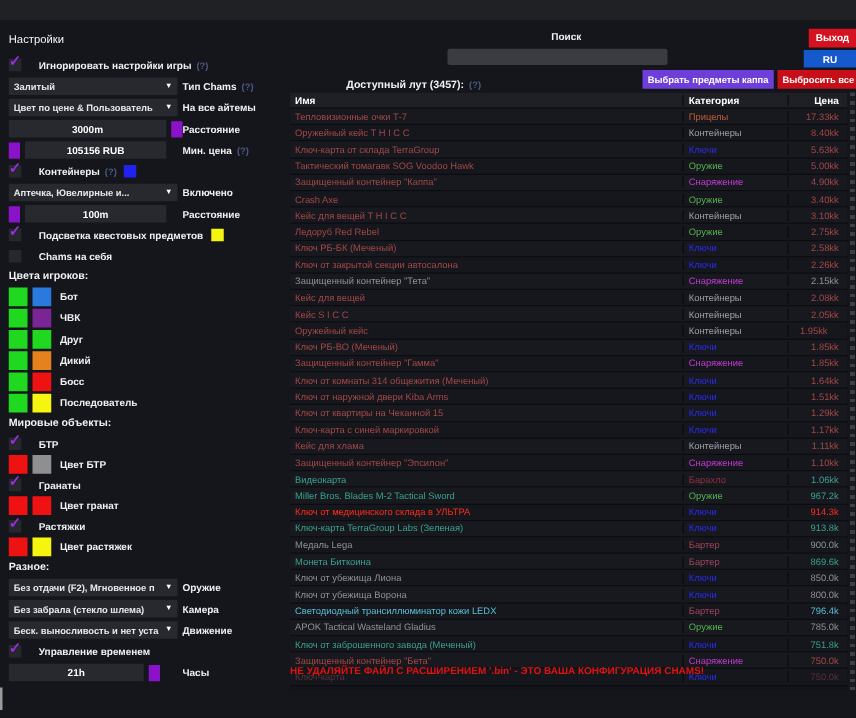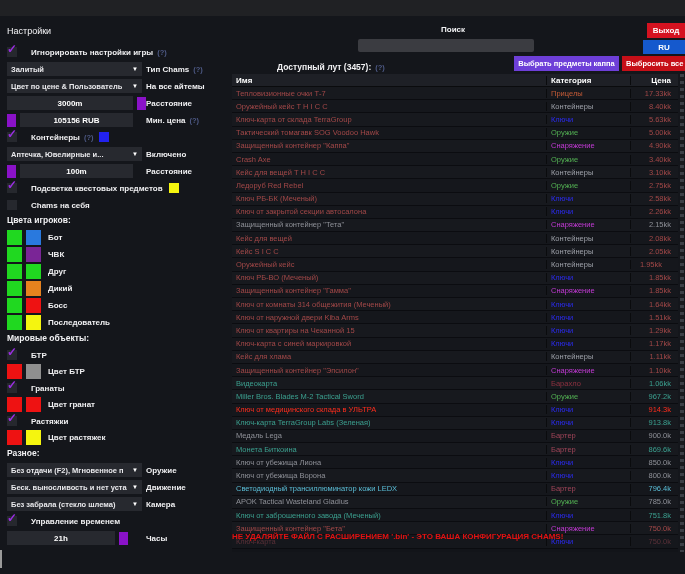--- a/index.html
+++ b/index.html
@@ -212,31 +212,31 @@
 
   <div class="prow">
     <div class="dd">
       <span class="val">Без отдачи (F2), Мгновенное п</span>
       <span class="caret">▼</span>
     </div>
     <span class="side-label">Оружие</span>
   </div>
   <div class="prow">
     <div class="dd">
+      <span class="val">Без забрала (стекло шлема)</span>
+      <span class="caret">▼</span>
+    </div>
+    <span class="side-label">Камера</span>
+  </div>
+  <div class="prow">
+    <div class="dd">
       <span class="val">Беск. выносливость и нет уста</span>
       <span class="caret">▼</span>
     </div>
     <span class="side-label">Движение</span>
-  </div>
-  <div class="prow">
-    <div class="dd">
-      <span class="val">Без забрала (стекло шлема)</span>
-      <span class="caret">▼</span>
-    </div>
-    <span class="side-label">Камера</span>
   </div>
 
   <div class="prow">
     <span class="cb on"></span>
     <span class="cb-label">Управление временем</span>
   </div>
 
   <div class="prow">
     <div class="inp" style="width:108px;">21h</div>
     <span class="sw ml4" style="background: rgb(138, 18, 200);"></span>

